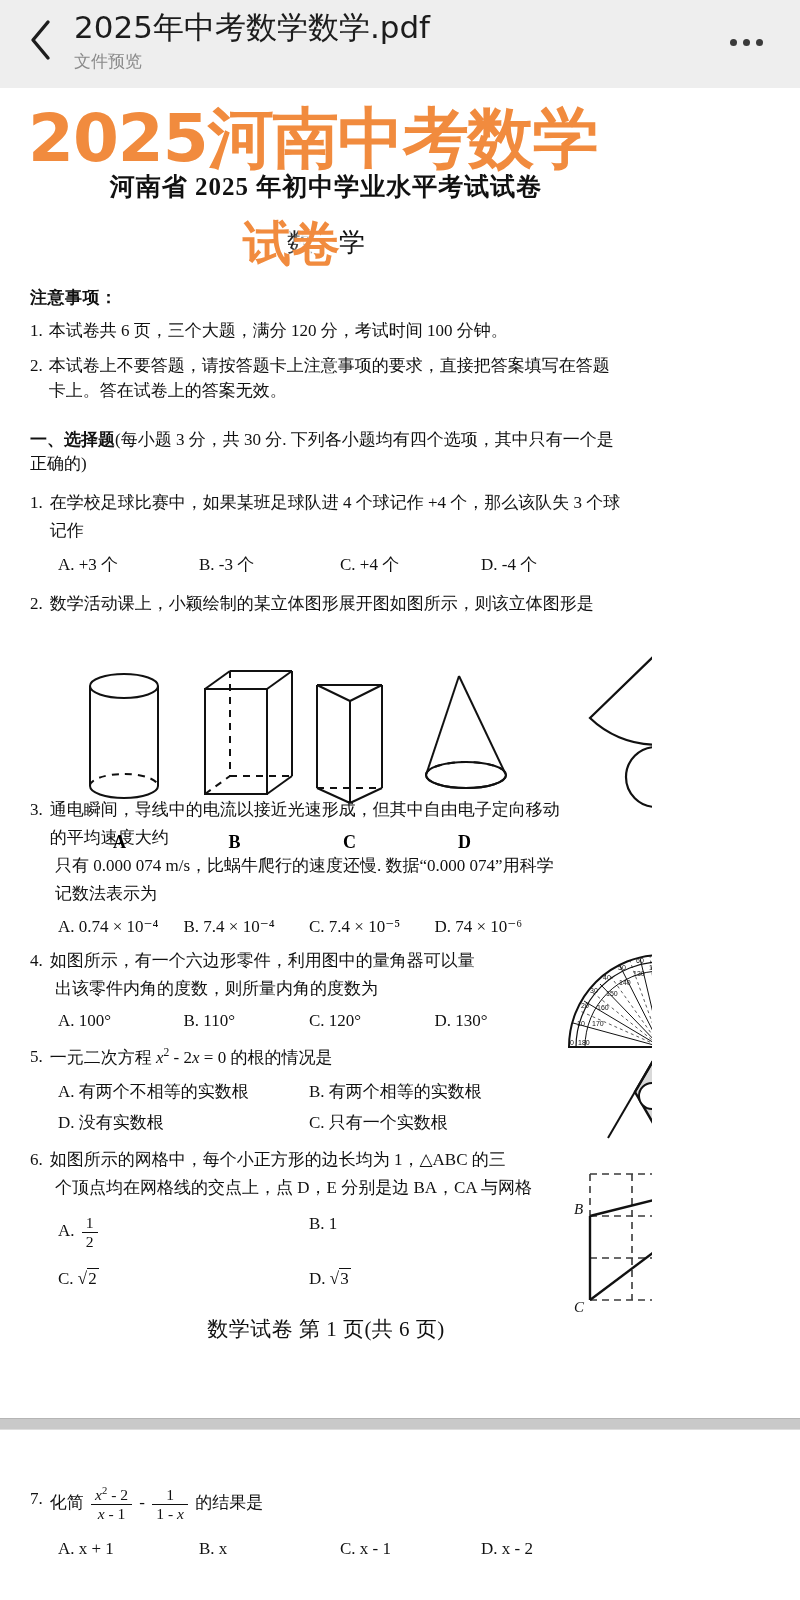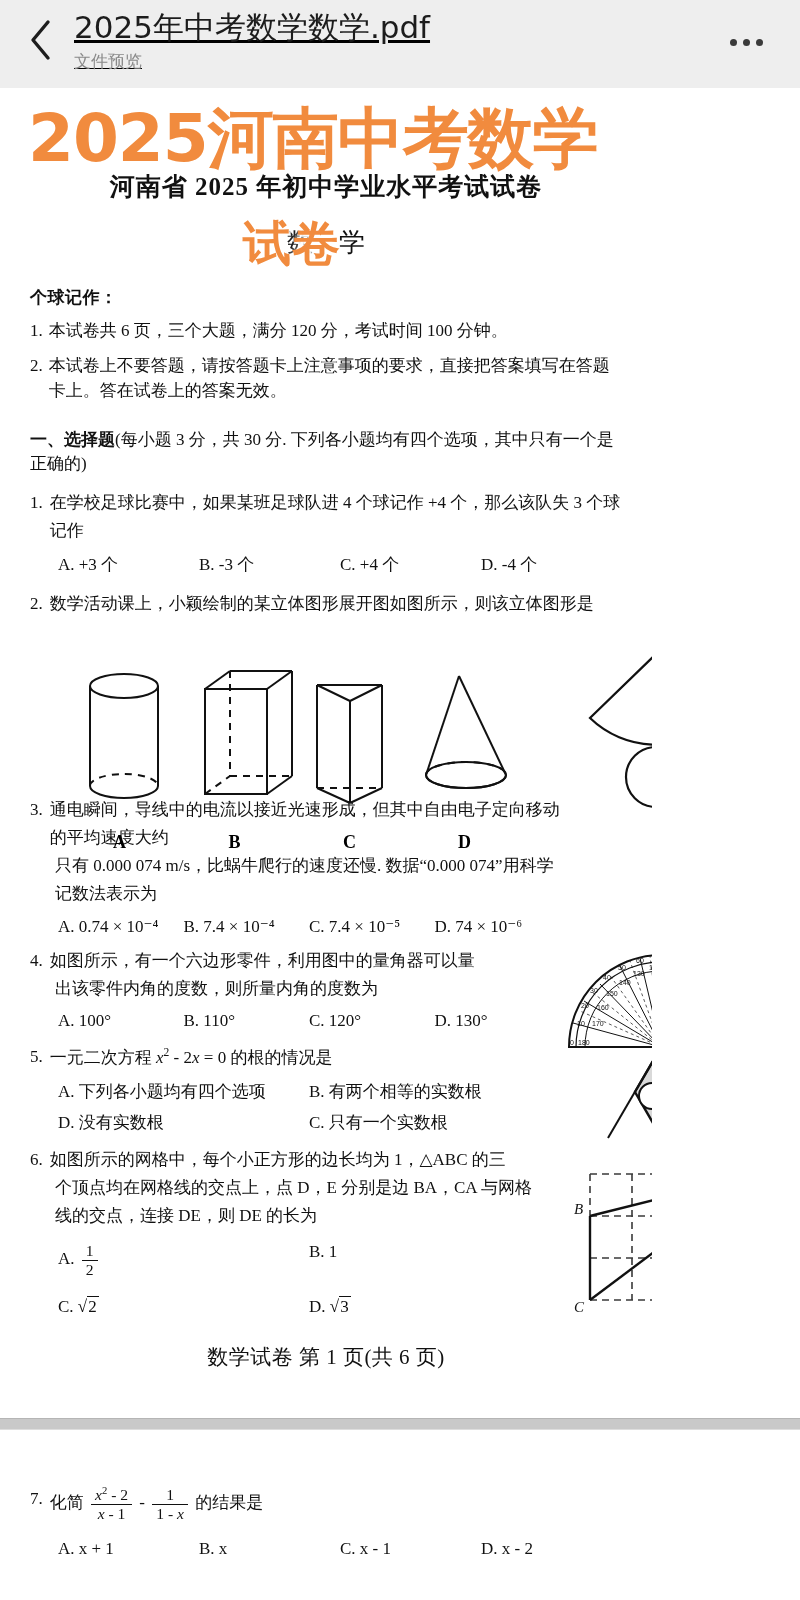--- a/index.html
+++ b/index.html
@@ -12,21 +12,20 @@
   .screen { position: relative; width: 800px; height: 1600px; background:#fff; }
 
   
   .appbar {
     position: relative;
     height: 88px;
     background: #eeeeee;
     display: flex;
     align-items: flex-start;
     padding: 6px 26px 0 18px;
-    text-decoration: underline;
   }
   .back-btn {
     width: 46px; height: 56px;
     display:flex; align-items:center; justify-content:center;
     flex: 0 0 auto;
     margin-top: 6px;
   }
   .back-btn svg { display:block; }
   .titles { flex: 1 1 auto; padding-left: 10px; padding-top: 2px; }
   .file-title {
@@ -194,21 +193,21 @@
   <div class="page page-1">
 
     <div class="wm wm-main">2025河南中考数学</div>
     <div class="wm wm-sub">试卷</div>
 
     <div class="doc-title">河南省 2025 年初中学业水平考试试卷</div>
     <div class="doc-subject">数学</div>
 
     <div class="body-wrap">
 
-      <div class="notice-head">个球记作：</div>
+      <div class="notice-head">注意事项：</div>
 
       <div class="notice-item">
         <span class="num">1.</span>
         <span class="txt">本试卷共 6 页，三个大题，满分 120 分，考试时间 100 分钟。</span>
       </div>
       <div class="notice-item">
         <span class="num">2.</span>
         <span class="txt">本试卷上不要答题，请按答题卡上注意事项的要求，直接把答案填写在答题卡上。答在试卷上的答案无效。</span>
       </div>
 
@@ -264,36 +263,35 @@
           <div class="opt">D. 130°</div>
         </div>
       </div>
 
       <div class="q q-narrow" style="margin-top:12px;">
         <div class="q-line q-stem">
           <span class="qn">5.</span>
           <span class="qt">一元二次方程&nbsp;<span class="mi">x</span><sup class="exp">2</sup>&nbsp;-&nbsp;2<span class="mi">x</span>&nbsp;=&nbsp;0&nbsp;的根的情况是</span>
         </div>
         <div class="opts two">
-          <div class="opt">A. 下列各小题均有四个选项</div>
+          <div class="opt">A. 有两个不相等的实数根</div>
           <div class="opt">B. 有两个相等的实数根</div>
         </div>
         <div class="opts two">
           <div class="opt">D. 没有实数根</div>
           <div class="opt">C. 只有一个实数根</div>
         </div>
       </div>
 
       <div class="q q-narrow" style="margin-top:12px;">
         <div class="q-line q-stem">
           <span class="qn">6.</span>
           <span class="qt">如图所示的网格中，每个小正方形的边长均为 1，△ABC 的三</span>
         </div>
         <div class="q-line q-indent">个顶点均在网格线的交点上，点 D，E 分别是边 BA，CA 与网格</div>
-        <div class="q-line q-indent">线的交点，连接 DE，则 DE 的长为</div>
 
         <div class="opts two" style="margin-top:12px;">
           <div class="opt">A.&nbsp;<span class="frac"><span class="n">1</span><span class="d">2</span></span></div>
           <div class="opt">B. 1</div>
         </div>
         <div class="opts two" style="margin-top:18px;">
           <div class="opt">C.&nbsp;<span class="sqrt">√<span class="r">2</span></span></div>
           <div class="opt">D.&nbsp;<span class="sqrt">√<span class="r">3</span></span></div>
         </div>
       </div>

